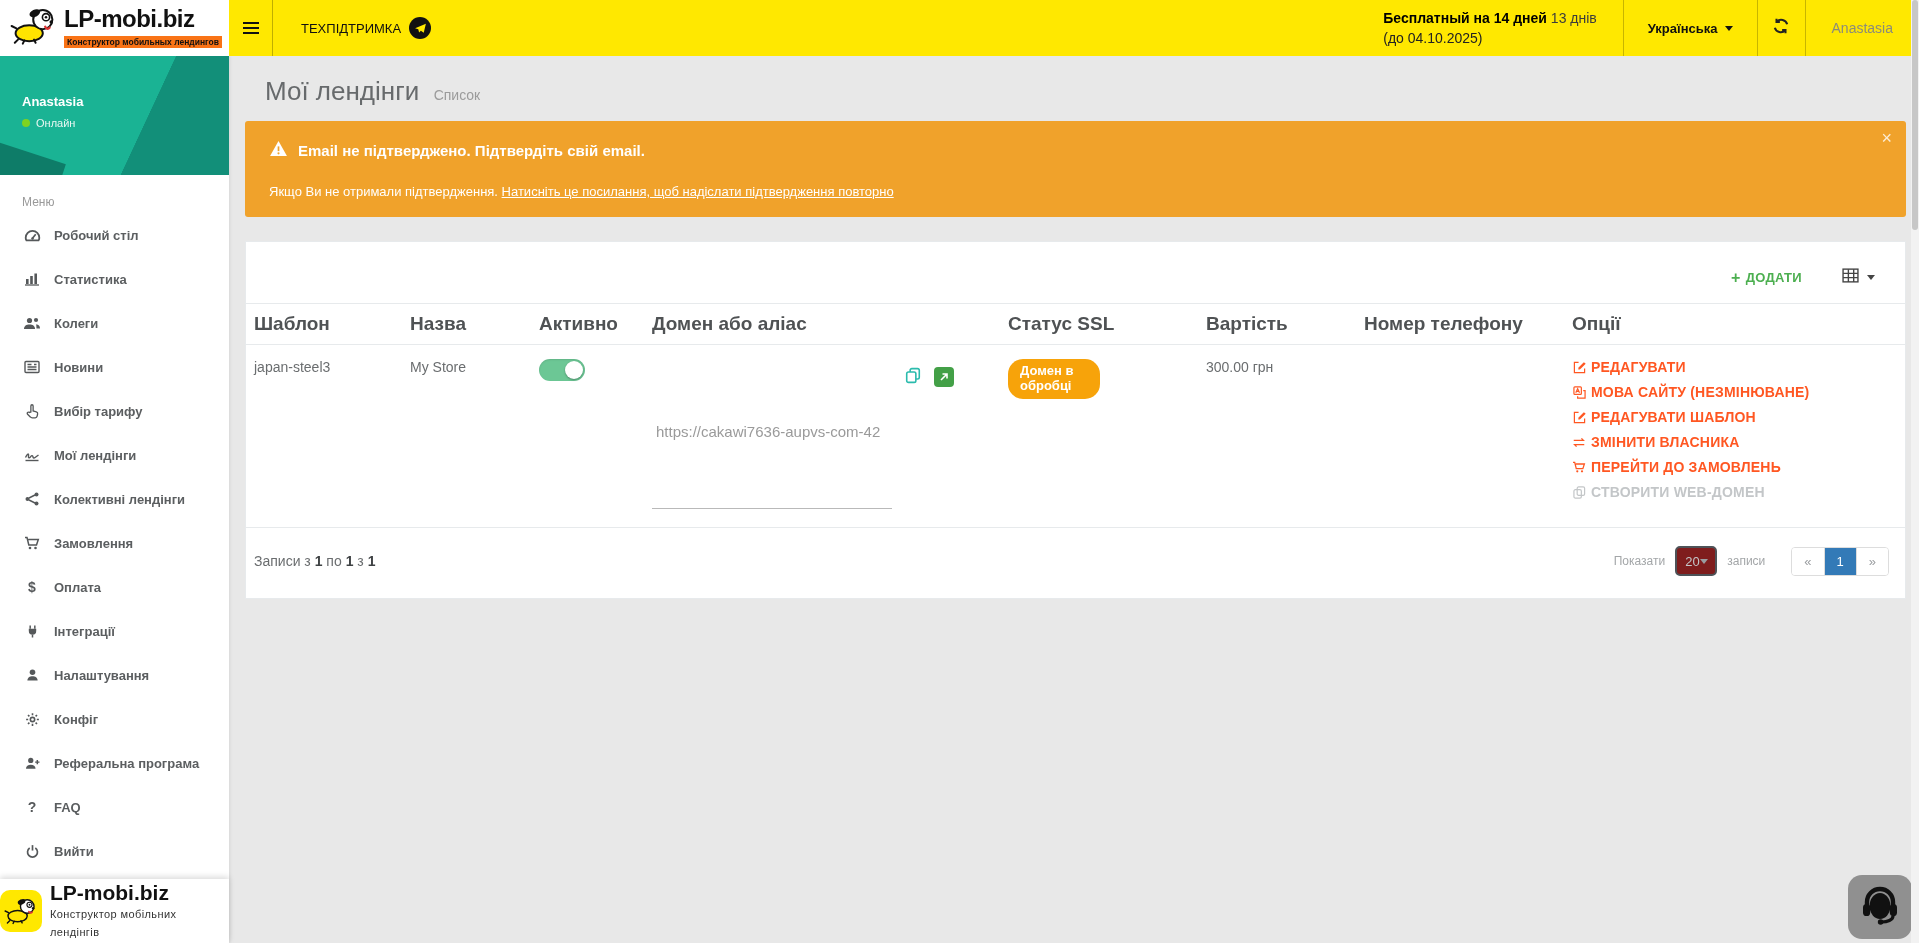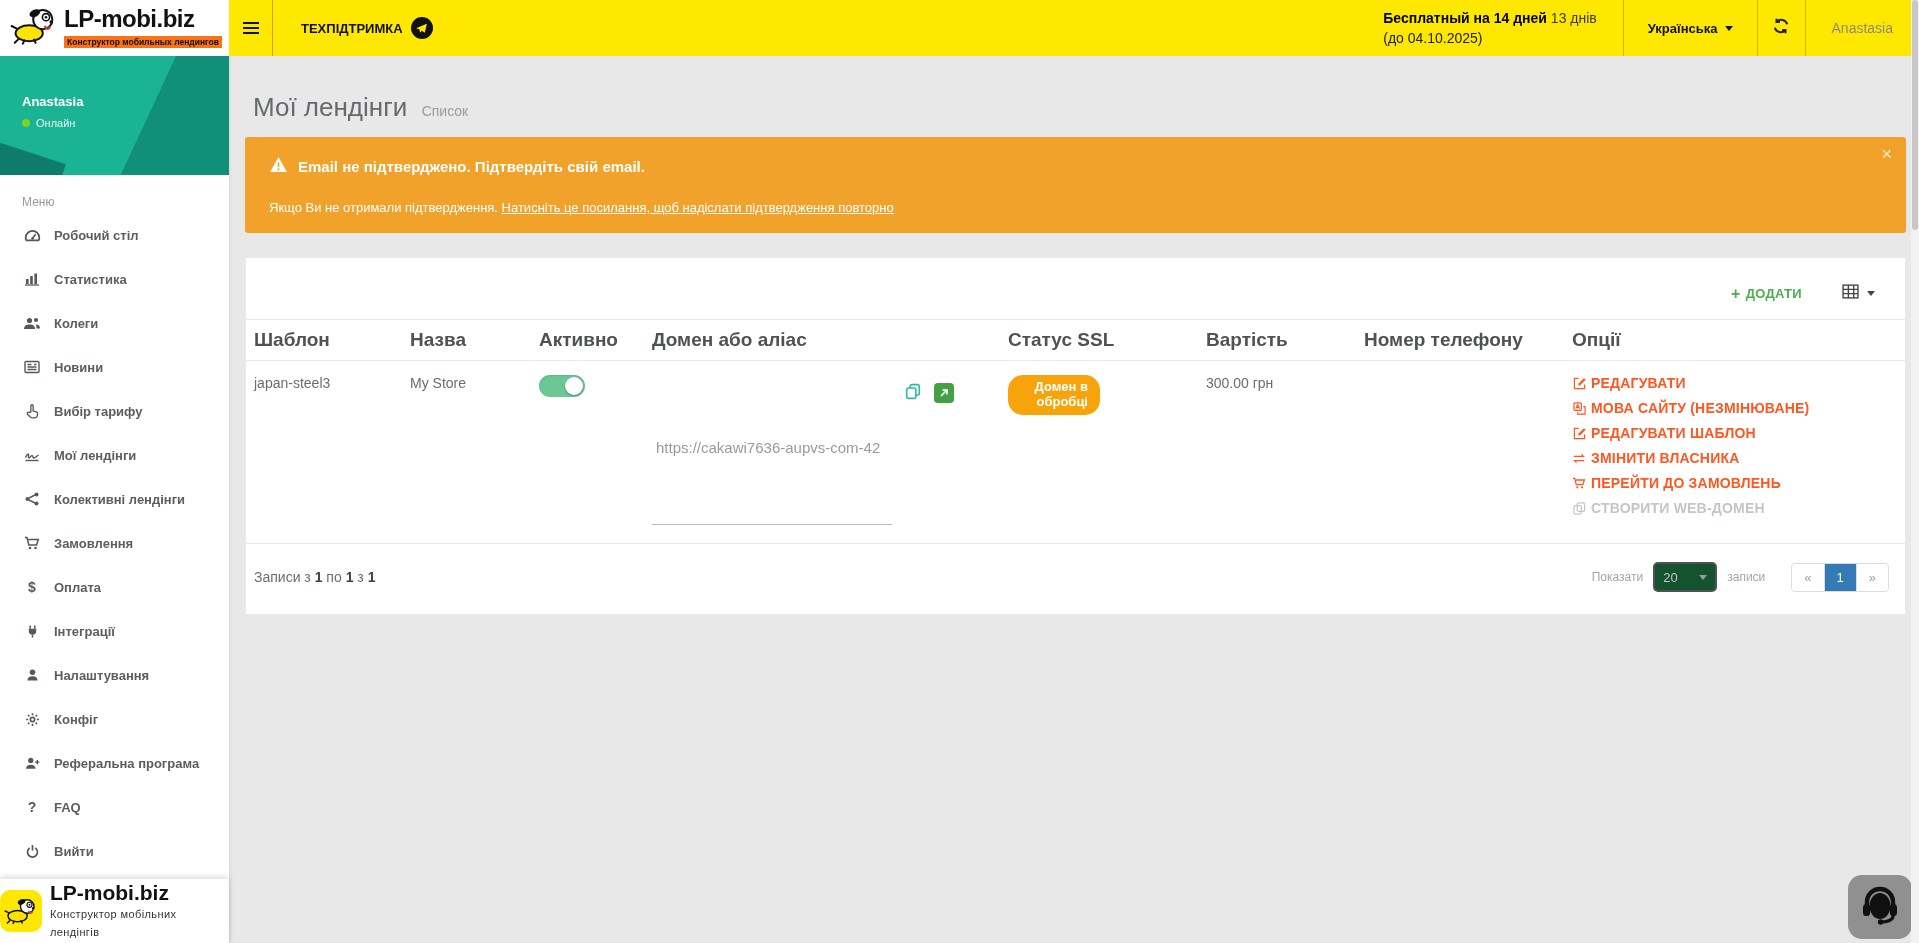--- a/index.html
+++ b/index.html
@@ -9,21 +9,21 @@
   
   .topbar { position:absolute; top:0; left:0; width:1919px; height:56px; background:#ffe800;
     display:flex; align-items:stretch; z-index:20; }
   .brandbox { width:229px; background:#fff; display:flex; align-items:center; padding-left:10px; gap:6px; }
   .brand-text .bt { font-size:24px; font-weight:bold; color:#111; letter-spacing:-0.5px; line-height:1; }
   .brand-text .bs { font-size:8.5px; font-weight:bold; color:#111; background:#f97316; padding:1px 3px; margin-top:3px; display:inline-block; }
   .burger { width:44px; display:flex; align-items:center; justify-content:center; cursor:pointer;
     border-right:1px solid rgba(0,0,0,.25); }
   .burger .bars { width:16px; }
   .burger .bars span { display:block; height:2px; background:#111; margin:3px 0; }
-  .support { display:flex; align-items:center; gap:8px; padding:0 28px; font-size:13px; font-weight:bold; color:#111; text-decoration:none; }
+  .support { display:flex; align-items:center; gap:8px; padding:0 28px; font-size:13px; font-weight:normal; color:#111; text-decoration:none; }
   .tg-circle { width:22px; height:22px; border-radius:50%; background:#111; display:flex; align-items:center; justify-content:center; }
   .top-right { margin-left:auto; display:flex; align-items:stretch; }
   .trial { display:flex; flex-direction:column; justify-content:center; font-size:14px; color:#222; line-height:1.45; padding-right:26px; }
   .trial b { color:#000; }
   .trial .days { font-weight:normal; color:#3c3c3c; }
   .lang { display:flex; align-items:center; gap:7px; padding:0 24px; font-size:13px; font-weight:bold; color:#111;
     border-left:1px solid rgba(0,0,0,.22); border-right:1px solid rgba(0,0,0,.22); cursor:pointer; }
   .refresh { width:48px; display:flex; align-items:center; justify-content:center; color:#222;
     border-right:1px solid rgba(0,0,0,.22); cursor:pointer; }
   .topuser { display:flex; align-items:center; padding:0 26px; font-size:14px; color:#8b8b7a; cursor:pointer; }
@@ -43,21 +43,21 @@
     color:#5b5e60; font-size:13px; font-weight:bold; }
   .mi-ic { width:18px; display:flex; justify-content:center; align-items:center; color:#55585a; font-size:14px; font-weight:bold; }
   .side-brand { position:absolute; bottom:0; left:0; right:0; height:64px; background:#fff;
     box-shadow:0 -2px 6px rgba(0,0,0,.15); display:flex; align-items:center; justify-content:center; gap:8px; }
   .yellow-sq { width:42px; height:42px; border-radius:10px; background:#ffe800; display:flex; align-items:center; justify-content:center; }
   .side-brand .bt { font-size:21px; font-weight:bold; color:#111; line-height:1; }
   .side-brand .bs { font-size:11px; color:#333; letter-spacing:.4px; margin-top:0; }
 
   
   .main { position:absolute; left:229px; top:56px; right:0; bottom:0; background:#e8e8e8; }
-  .titlebar { padding:20px 12px 14px 24px;margin-top:16px; }
+  .titlebar { padding:20px 12px 14px 36px; }
   .titlebar h1 { display:inline; font-size:26px; font-weight:300; color:#676a6c; margin:0; }
   .titlebar .sub { font-size:14px; color:#9b9b9b; margin-left:10px; }
 
   .alert { margin:0 13px 24px 16px; background:#f0a22b; border-radius:3px; color:#fff; position:relative;
     padding:19px 40px 18px 24px; }
   .alert-line1 { display:flex; align-items:center; gap:10px; font-size:15px; font-weight:bold; }
   .alert-line2 { margin-top:24px; font-size:13px; }
   .alert-line2 a { color:#fff; }
   .alert-close { position:absolute; right:14px; top:8px; color:rgba(255,255,255,.8); font-size:18px; text-decoration:none; line-height:1; }
 
@@ -71,34 +71,34 @@
   .thead { border-top:1px solid #e7eaec; border-bottom:1px solid #e7eaec; }
   .thead > div { padding:9px 8px; font-size:19px; font-weight:bold; color:#4f5254; }
   .trow { border-bottom:1px solid #e7eaec; }
   .trow > div { padding:14px 8px 18px 8px; font-size:14px; color:#6a6d6f; }
   .cell-domain { display:flex; gap:13px; }
   .domain-input { width:240px; border:none; border-bottom:1px solid #b9b9b9; background:transparent;
     font-size:15px; color:#9a9a9a; padding:2px 0 6px 4px; font-family:"Liberation Sans", sans-serif; outline:none; }
   .ic-copy { color:#2bbbad; cursor:pointer; margin-top:8px; }
   .ic-ext { width:20px; height:20px; border-radius:4px; background:#43a047; display:flex; align-items:center; justify-content:center; cursor:pointer; margin-top:8px; }
   .ssl-badge { display:inline-block; max-width:92px; background:#f7a30a; color:#fff; font-size:13px; font-weight:bold;
-    text-align:right; line-height:1.15; border-radius:15px; padding:5px 12px; }
+    text-align:left; line-height:1.15; border-radius:15px; padding:5px 12px; }
   .toggle { width:46px; height:22px; border-radius:11px; background:#6cc795; position:relative; display:inline-block; cursor:pointer; box-shadow:inset 0 1px 2px rgba(0,0,0,.1); }
   .toggle .knob { position:absolute; top:2px; right:2px; width:18px; height:18px; border-radius:50%; background:#fff; box-shadow:0 1px 2px rgba(0,0,0,.3); }
   .opts a { display:flex; align-items:center; gap:5px; color:#ff5722; font-size:14px; font-weight:bold;
     text-decoration:none; margin:0 0 9px 0; letter-spacing:.2px; }
   .opts a.disabled { color:#c3c6c8; cursor:default; }
   .opts .oi { width:14px; display:flex; justify-content:center; }
 
   .tfoot { display:flex; justify-content:space-between; align-items:center; padding:18px 16px 22px 8px; }
   .records { font-size:14px; color:#6a6d6f; }
   .records b { color:#3f4244; }
   .foot-right { display:flex; align-items:center; gap:10px; }
   .muted12 { font-size:12px; color:#a3a6a8; }
-  .psize { width:64px; height:30px; border:2px solid #4e5358; border-radius:5px; background:#14532d;
+  .psize { width:42px; height:30px; border:2px solid #4e5358; border-radius:5px; background:#7f1d1d;
     display:flex; align-items:center; justify-content:space-between; padding:0 8px; color:#c3c6c8; font-size:13px; cursor:not-allowed; }
   .psize .caret { color:#9a9da0; }
   .pager { display:flex; border:1px solid #ddd; border-radius:4px; overflow:hidden; margin-left:16px; background:#fff; }
   .pager a { display:block; padding:6px 12px; font-size:13px; text-decoration:none; color:#9a9da0; background:#fff; border-left:1px solid #ddd; }
   .pager a:first-child { border-left:none; }
   .pager a.active { background:#337ab7; color:#fff; min-width:30px; text-align:center; }
 
   .chat-btn { position:absolute; right:7px; bottom:4px; width:64px; height:64px; border-radius:14px;
     background:rgba(128,128,128,.85); display:flex; align-items:center; justify-content:center; cursor:pointer; z-index:30; }
 

